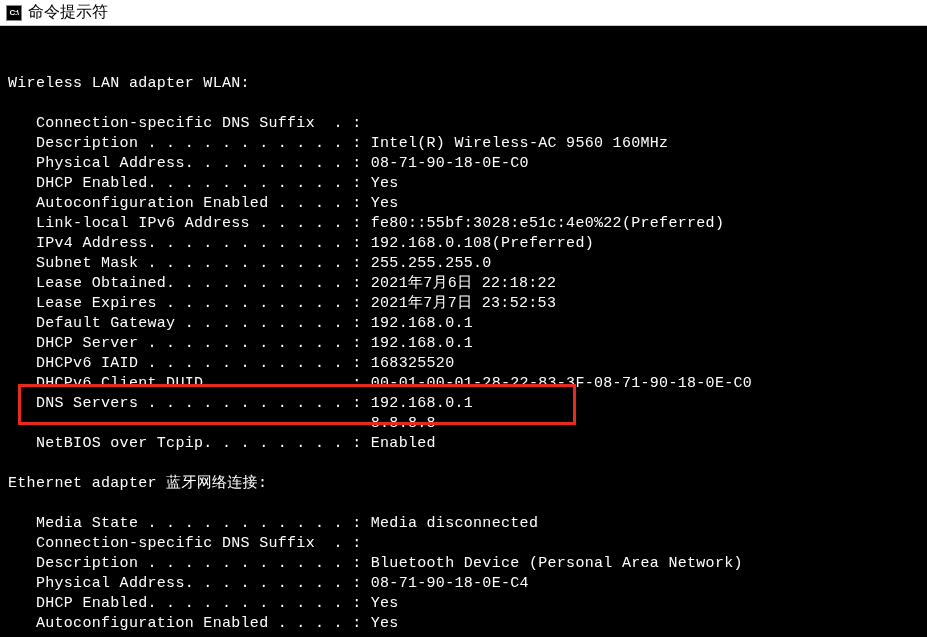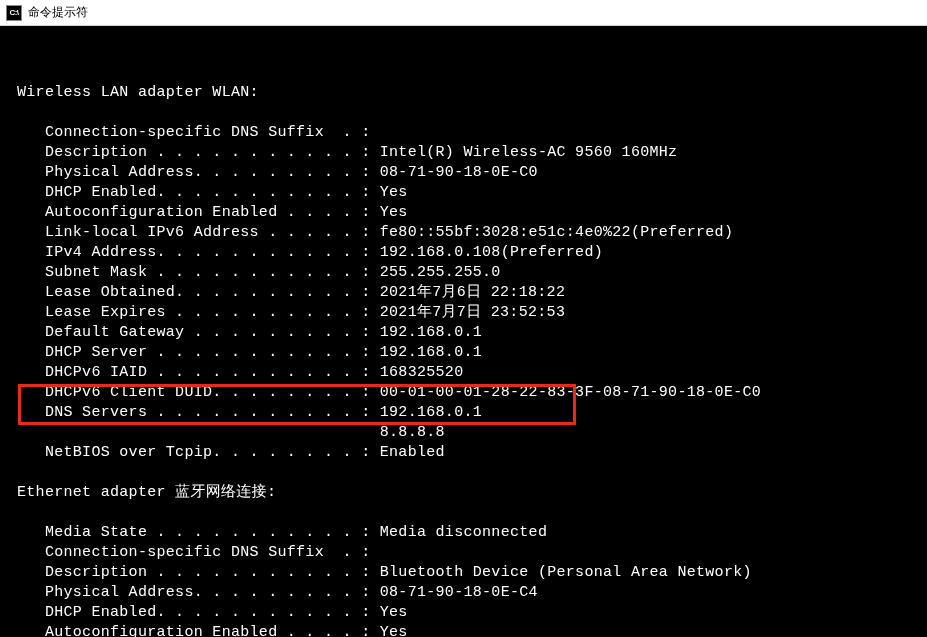--- a/index.html
+++ b/index.html
@@ -31,30 +31,30 @@
       display: flex;
       align-items: center;
       justify-content: center;
       margin-right: 6px;
       border: 1px solid #888;
       font-family: sans-serif;
       font-weight: bold;
       letter-spacing: -0.5px;
     }
     .title-text {
-      font-size: 12px;
+      font-size: 16px;
       font-family: "Microsoft YaHei", "SimSun", sans-serif;
       color: #000;
     }
     .terminal {
       background: #000;
       color: #fff;
       width: 100%;
       height: calc(100% - 26px);
-      padding: 17px;
+      padding: 8px;
       font-size: 15px;
       line-height: 20px;
       white-space: pre;
       font-family: "NSimSun", "SimSun", "Consolas", "Courier New", monospace;
       position: relative;
       letter-spacing: 0.3px;
     }
     .terminal-content {
       position: relative;
       z-index: 1;

